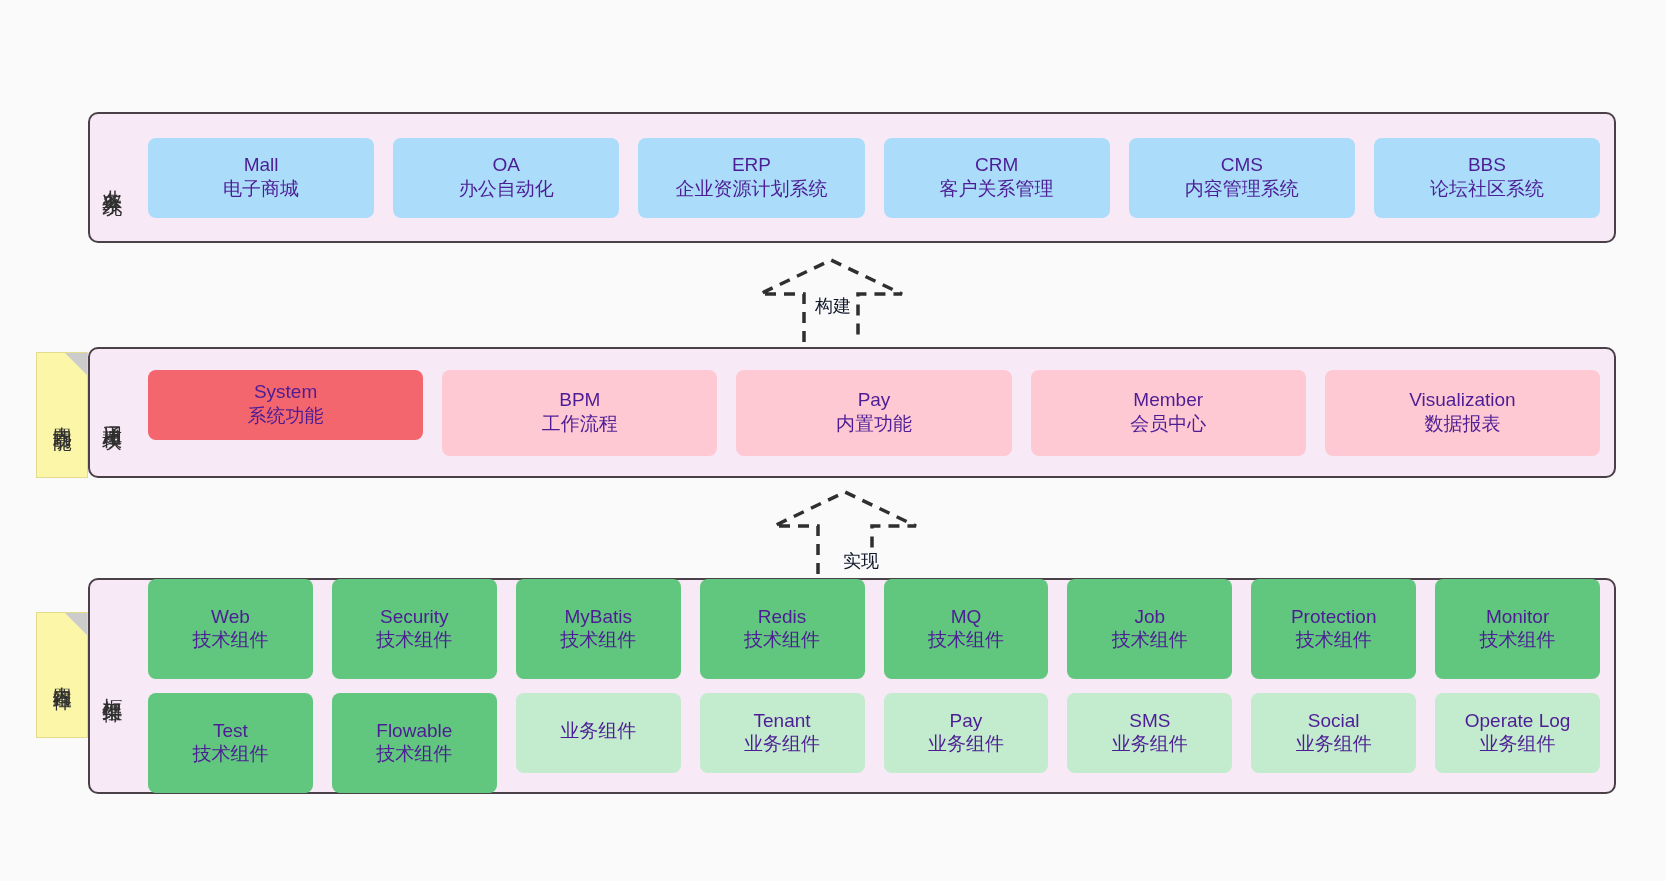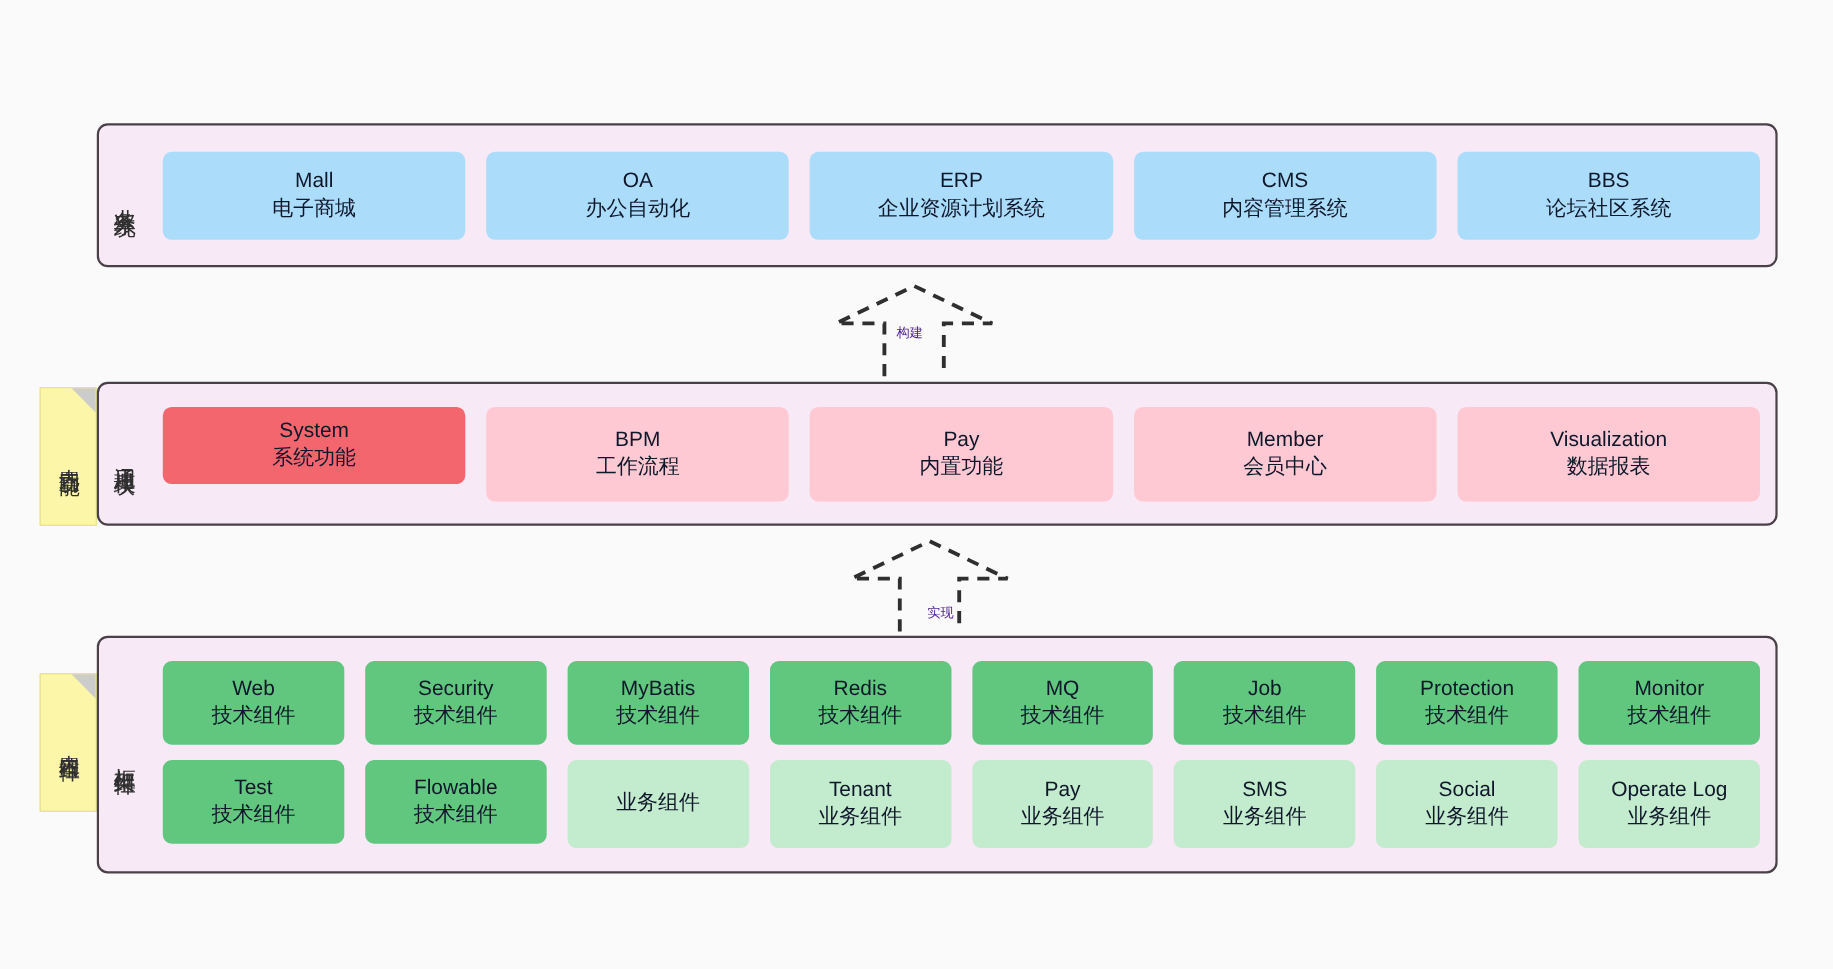--- a/index.html
+++ b/index.html
@@ -63,31 +63,31 @@
     flex: 1 1 0;
     box-sizing: border-box;
     border-radius: 8px;
     display: flex;
     flex-direction: column;
     align-items: center;
     justify-content: center;
     text-align: center;
     font-size: 19px;
     line-height: 1.33;
-    color: #0f172a;
+    color: #4c1d95;
     padding: 4px 20px;
     user-select: none;
   }
   .node .en { display: block; }
   .node .cn { display: block; font-family: Liberation Mono, monospace; }
 
   .node.blue        { background: #abddfb; height: 80px; }
   .node.red         { background: #f4666e; height: 70px; }
   .node.pink        { background: #ffc9d3; height: 86px; justify-content: center; }
-  .node.green       { background: #61c77e; height: 76px; }
+  .node.green       { background: #61c77e; height: 100px; }
   .node.green-light { background: #c3ebcd; height: 80px; }
 
   
   .note {
     position: absolute;
     width: 50px;
     background: #fcf7a8;
     border: 1px solid #e3dc8c;
     display: flex;
     align-items: center;
@@ -113,22 +113,22 @@
   }
 
   
   .arrow {
     position: absolute;
     user-select: none;
   }
   .arrow svg { display: block; }
   .arrow-label {
     position: absolute;
-    font-size: 12px;
-    color: #4c1d95;
+    font-size: 18px;
+    color: #0f172a;
     background: #fafafa;
     padding: 0 2px;
     white-space: nowrap;
     user-select: none;
   }
 </style>
 </head>
 <body>
 
 <div class="canvas">
@@ -141,20 +141,24 @@
           <span class="en">Mall</span>
           <span class="cn">电子商城</span>
         </div>
         <div class="node blue">
           <span class="en">OA</span>
           <span class="cn">办公自动化</span>
         </div>
         <div class="node blue">
           <span class="en">ERP</span>
           <span class="cn">企业资源计划系统</span>
+        </div>
+        <div class="node blue">
+          <span class="en">CRM</span>
+          <span class="cn">客户关系管理</span>
         </div>
         <div class="node blue">
           <span class="en">CMS</span>
           <span class="cn">内容管理系统</span>
         </div>
         <div class="node blue">
           <span class="en">BBS</span>
           <span class="cn">论坛社区系统</span>
         </div>
       </div>

